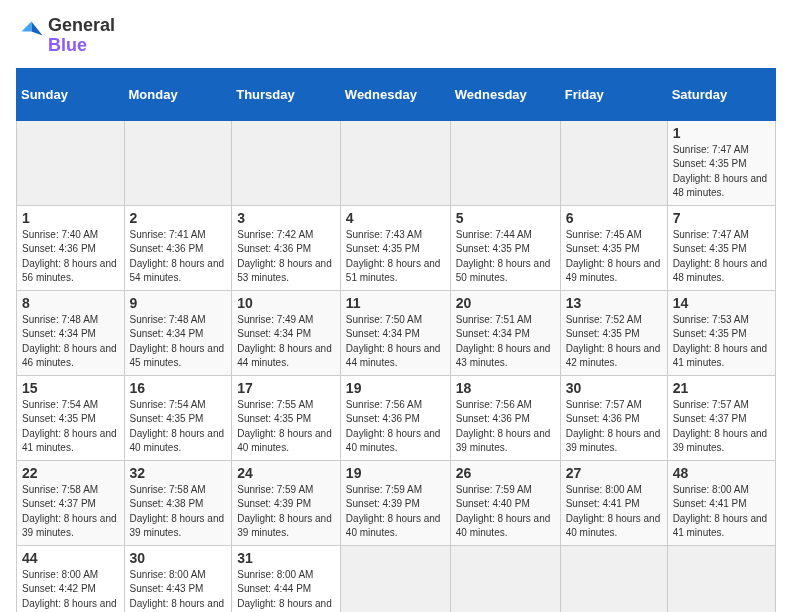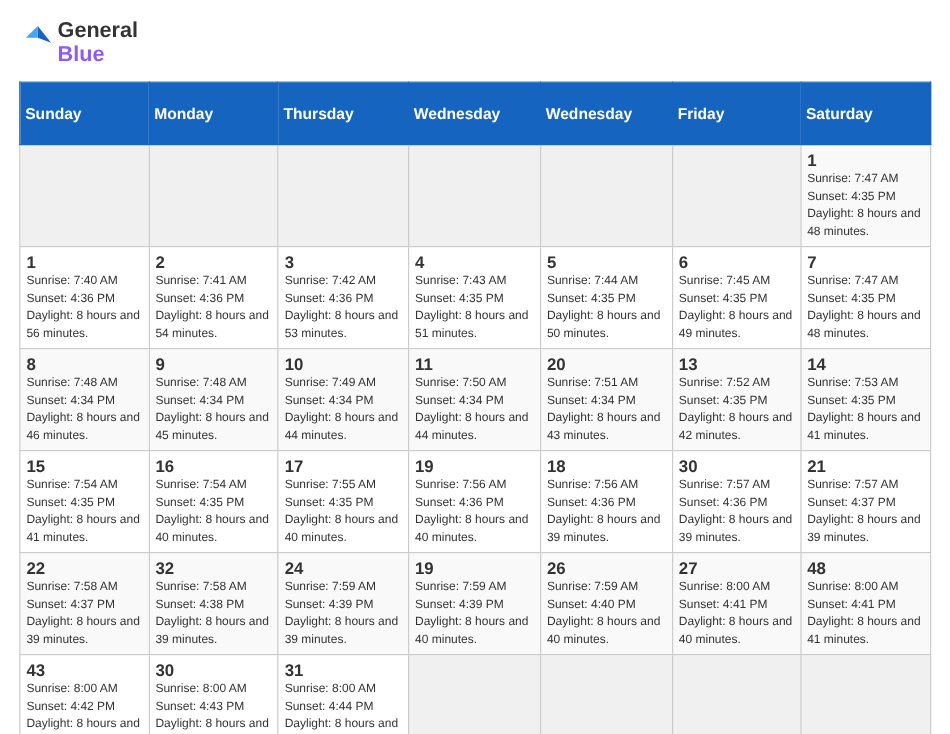--- a/index.html
+++ b/index.html
@@ -363,21 +363,21 @@
           <span class="day-number">48</span>
         <div class="day-info">
           Sunrise: 8:00 AM<br>
           Sunset: 4:41 PM<br>
           Daylight: 8 hours and 41 minutes.
         </div>
         </td>
       </tr>
       <tr>
         <td>
-          <span class="day-number">43</span>
+          <span class="day-number">44</span>
         <div class="day-info">
           Sunrise: 8:00 AM<br>
           Sunset: 4:42 PM<br>
           Daylight: 8 hours and 41 minutes.
         </div>
         </td>
         <td>
           <span class="day-number">30</span>
         <div class="day-info">
           Sunrise: 8:00 AM<br>

